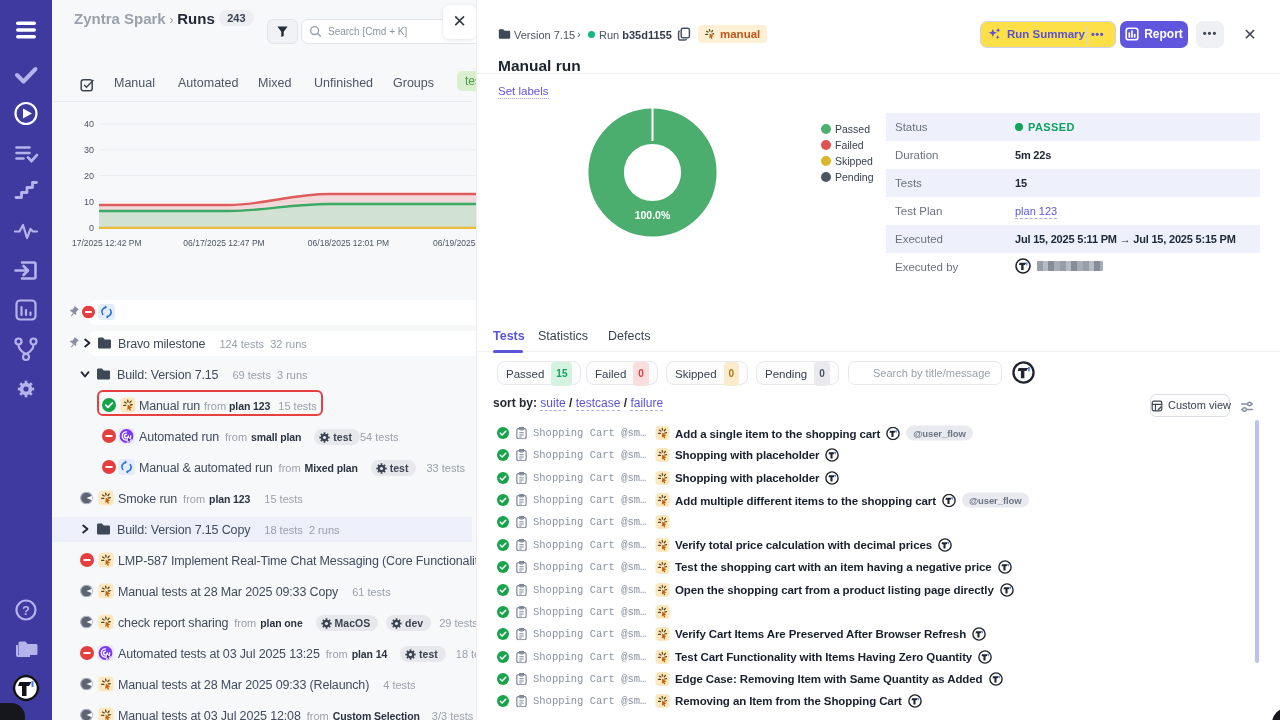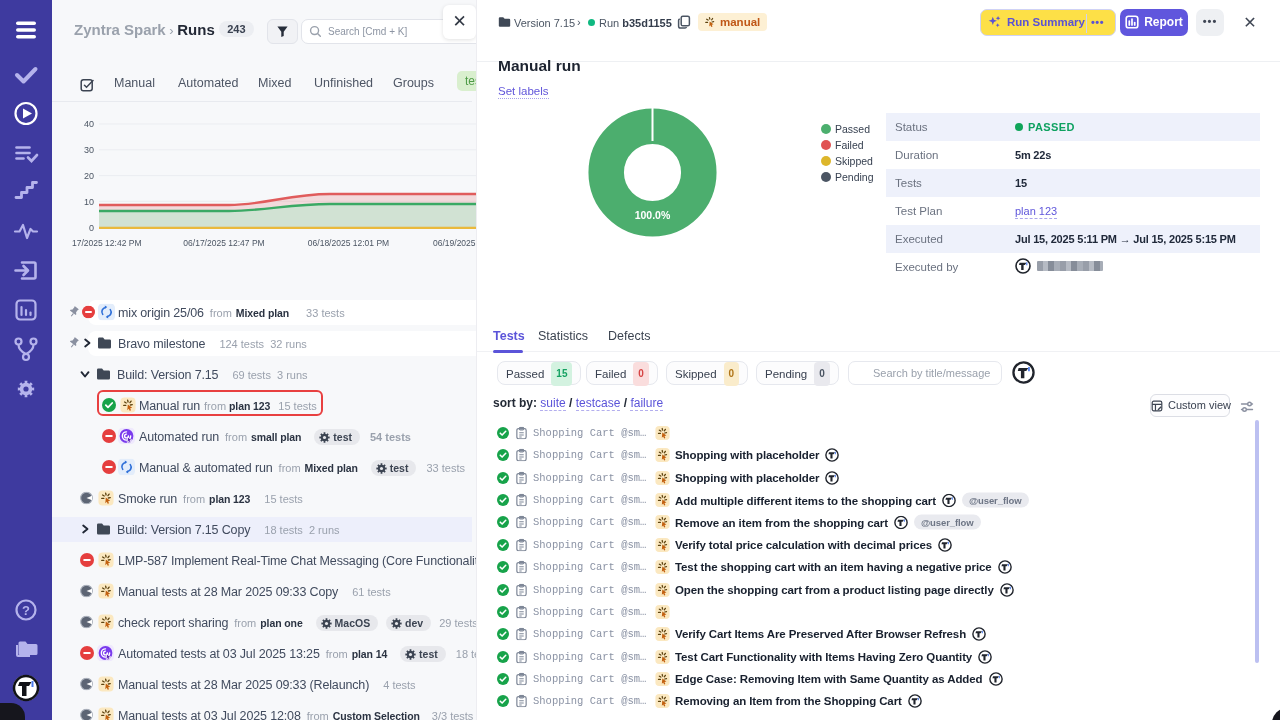--- a/index.html
+++ b/index.html
@@ -33,21 +33,21 @@
 .trow .txt { white-space:nowrap; }
 .ttl { color:#414b5e; font-size:12.5px; white-space:nowrap; letter-spacing:-.15px; }
 .tfrom { color:#9aa1ad; font-size:11px; }
 .tfromb { color:#2b3342; font-size:10.5px; font-weight:700; letter-spacing:-.1px; }
 .tcnt { color:#9aa1ad; font-size:11px; }
 .gearbadge { display:inline-block; background:#e7e8ec; border-radius:9px; color:#3c4452; font-size:10.5px; font-weight:700; padding:2px 8px 2px 5px; }
 .whiterow { background:#fff; }
 
 
 #rpanel { left:476px; top:0; width:804px; height:720px; background:#fff; border-left:1px solid #ededf1; }
-#rheader { position:absolute; left:0; top:0; width:804px; height:62px; border-bottom:1px solid #eef0f3; }
+#rheader { position:absolute; left:0; top:12px; width:804px; height:62px; border-bottom:1px solid #eef0f3; }
 .rcrumb { color:#4b5563; font-size:11px; }
 .manualpill { position:absolute; left:221px; top:13px; height:18px; background:#fdf0d4; border-radius:4px; color:#c05717; font-size:11.5px; font-weight:700; line-height:18px; padding:0 7px 0 22px; }
 .btn { position:absolute; font-size:12px; border-radius:7px; text-align:center; }
 #btnsummary { left:503px; top:9px; width:136px; height:27px; border:1px solid #cfd2f5; color:#5a52d4; font-weight:700; line-height:25px; background:#fde047; text-align:left; padding-left:6px; font-size:11.5px; }
 #btnreport { left:643px; top:9px; width:68px; height:27px; background:#6056dd; color:#fff; font-weight:700; line-height:27px; }
 #btndots2 { left:719px; top:9px; width:28px; height:27px; background:#eef0f3; color:#3f4654; line-height:25px; font-weight:700; letter-spacing:1px;}
 #btnx { left:760px; top:9px; width:26px; height:27px; color:#3f4654; font-size:16px; line-height:27px; }
 h1.runtitle { position:absolute; left:21px; top:57px; font-size:15.5px; color:#1c2330; font-weight:700; }
 #setlabels { position:absolute; left:21px; top:85px; color:#6055da; font-size:11.5px; border-bottom:1px dotted #a5a0ec; padding-bottom:1px; }
 
@@ -284,21 +284,21 @@
   <circle cx="26" cy="688" r="13" fill="#ffffff"></circle>
   <circle cx="26" cy="688" r="12" fill="none" stroke="#111217" stroke-width="2.5"></circle>
   <path d="M19.5 682 h12 l-2.5 4 h-2.5 v10 h-4.5 v-10 h-4 z" fill="#111217"></path>
   <path d="M32.5 681 v6" stroke="#4b7bec" stroke-width="2"></path>
 </svg>
 </div>
 <div id="blackcorner" class="abs"></div>
 
 <div id="lpanel" class="abs">
   <div id="lheader">
-    <span style="position:absolute;left:22px;top:21px;"><span class="crumb-gray">Zyntra Spark</span><span style="color:#9aa1ac;font-size:13px;"> › </span><span class="crumb-dark">Runs</span> <span class="badge243">243</span></span>
+    <span style="position:absolute;left:22px;top:10px;"><span class="crumb-gray">Zyntra Spark</span><span style="color:#9aa1ac;font-size:13px;"> › </span><span class="crumb-dark">Runs</span> <span class="badge243">243</span></span>
     <div id="filterbtn">
         <svg style="position:absolute;left:8px;top:5px;" width="13" height="13">
           <use href="#s-funnel"></use>
         </svg>
       </div>
     <div id="lsearch">Search [Cmd + K]</div>
     <svg class="abs" style="left:257px;top:25px;" width="13" height="13">
         <use href="#s-mag"></use>
       </svg>
     <div id="xclose">✕</div>
@@ -349,21 +349,20 @@
     <div class="trow" style="top:299.5px;">
       <svg class="ic" style="left:16px;" width="13" height="13">
           <use href="#s-pin"></use>
         </svg>
       <svg class="ic" style="left:30px;" width="13" height="13">
           <use href="#s-minus"></use>
         </svg>
       <svg class="ic" style="left:46px;" width="17" height="17">
           <use href="#s-blue"></use>
         </svg>
-      <span class="ic txt" style="left:66px;"><span class="ttl">mix origin 25/06</span><span class="tfrom" style="margin-left:6px;">from</span><span class="tfromb" style="margin-left:4px;">Mixed plan</span><span class="tcnt" style="margin-left:17px;">33 tests</span></span>
     </div>
     <div class="trow whiterow" style="top:330.5px;left:36px;width:388px;border-radius:8px 0 0 8px;"></div>
     <div class="trow" style="top:330.5px;">
       <svg class="ic" style="left:16px;" width="13" height="13">
           <use href="#s-pin"></use>
         </svg>
       <svg class="ic" style="left:30px;" width="10" height="10">
           <use href="#s-chevR"></use>
         </svg>
       <svg class="ic" style="left:45px;" width="15" height="13">
@@ -392,21 +391,21 @@
     </div>
     <div class="trow" style="top:423.5px;">
       <svg class="ic" style="left:50px;" width="14" height="14">
           <use href="#s-minus"></use>
         </svg>
       <svg class="ic" style="left:66px;" width="17" height="17">
           <use href="#s-purple"></use>
         </svg>
       <span class="ic txt" style="left:87px;"><span class="ttl">Automated run</span><span class="tfrom" style="margin-left:6px;">from</span><span class="tfromb" style="margin-left:4px;">small plan</span><span class="gearbadge" style="margin-left:13px;"><svg width="11" height="11" style="vertical-align:-2px;">
               <use href="#s-gear"></use>
-            </svg> test</span><span class="tcnt" style="margin-left:10px;font-weight:bold;">54 tests</span></span>
+            </svg> test</span><span class="tcnt" style="">54 tests</span></span>
     </div>
     <div class="trow" style="top:454.5px;">
       <svg class="ic" style="left:50px;" width="14" height="14">
           <use href="#s-minus"></use>
         </svg>
       <svg class="ic" style="left:66px;" width="17" height="17">
           <use href="#s-blue"></use>
         </svg>
       <span class="ic txt" style="left:87px;"><span class="ttl">Manual &amp; automated run</span><span class="tfrom" style="margin-left:6px;">from</span><span class="tfromb" style="margin-left:4px;">Mixed plan</span><span class="gearbadge" style="margin-left:13px;"><svg width="11" height="11" style="vertical-align:-2px;">
               <use href="#s-gear"></use>
@@ -590,20 +589,23 @@
       <svg style="left:20px;" width="12" height="12">
           <use href="#s-gcheck"></use>
         </svg>
       <svg style="left:38px;" width="13" height="13">
           <use href="#s-clip2"></use>
         </svg>
       <span class="mono">Shopping Cart @sm…</span>
       <svg style="left:178px;" width="15" height="15">
           <use href="#s-emoji"></use>
         </svg>
+      <span class="name">Add a single item to the shopping cart<svg width="14" height="14">
+            <use href="#s-tlogo"></use>
+          </svg><span class="tag">@user_flow</span></span>
     </div>
     <div class="test" style="top:444.4px;">
       <svg style="left:20px;" width="12" height="12">
           <use href="#s-gcheck"></use>
         </svg>
       <svg style="left:38px;" width="13" height="13">
           <use href="#s-clip2"></use>
         </svg>
       <span class="mono">Shopping Cart @sm…</span>
       <svg style="left:178px;" width="15" height="15">
@@ -647,23 +649,20 @@
       <svg style="left:20px;" width="12" height="12">
           <use href="#s-gcheck"></use>
         </svg>
       <svg style="left:38px;" width="13" height="13">
           <use href="#s-clip2"></use>
         </svg>
       <span class="mono">Shopping Cart @sm…</span>
       <svg style="left:178px;" width="15" height="15">
           <use href="#s-emoji"></use>
         </svg>
-      <span class="name">Remove an item from the shopping cart<svg width="14" height="14">
-            <use href="#s-tlogo"></use>
-          </svg><span class="tag">@user_flow</span></span>
     </div>
     <div class="test" style="top:533.8px;">
       <svg style="left:20px;" width="12" height="12">
           <use href="#s-gcheck"></use>
         </svg>
       <svg style="left:38px;" width="13" height="13">
           <use href="#s-clip2"></use>
         </svg>
       <span class="mono">Shopping Cart @sm…</span>
       <svg style="left:178px;" width="15" height="15">

